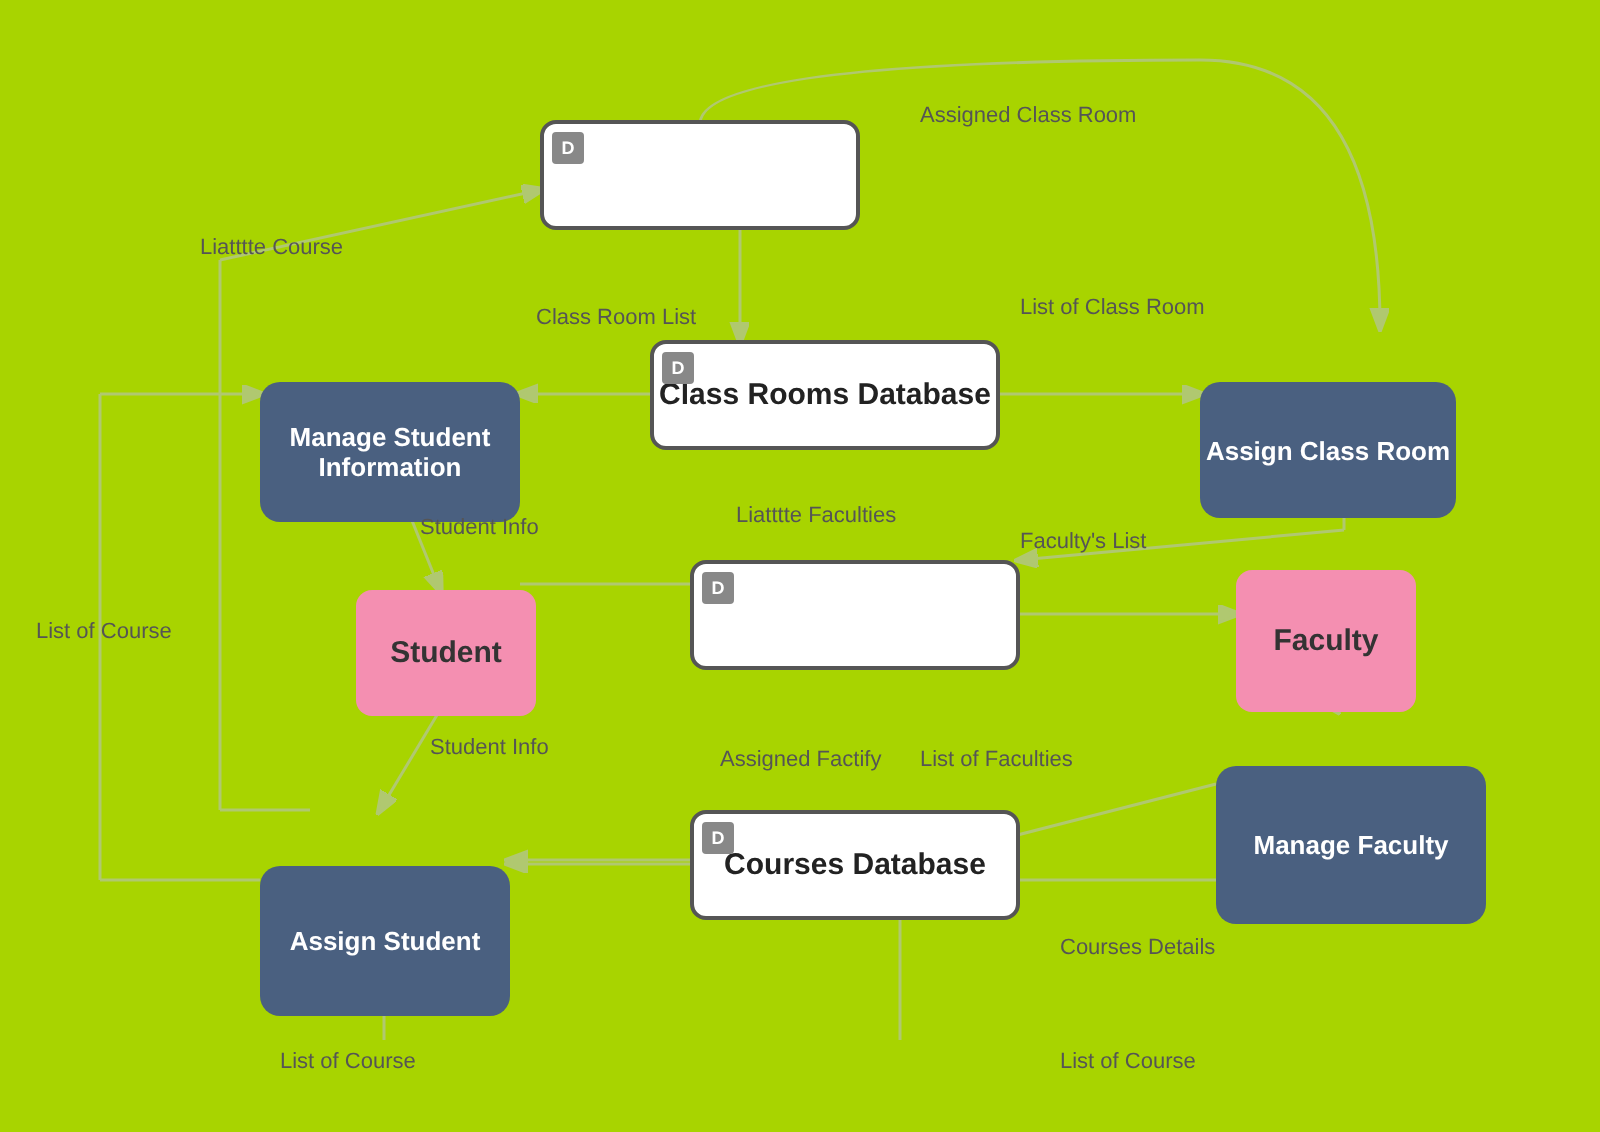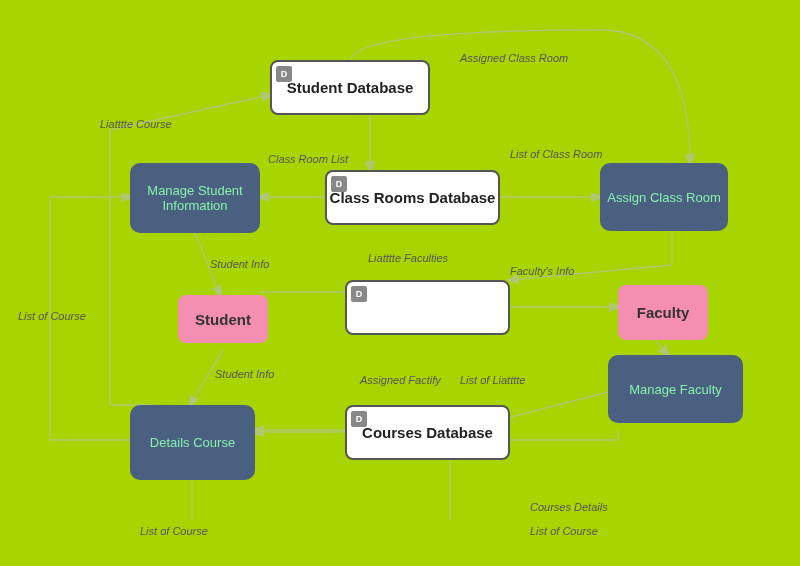--- a/index.html
+++ b/index.html
@@ -26,24 +26,25 @@
     .node-db {
       background: white;
       border: 2px solid #555;
       color: #222;
       font-size: 15px;
       font-weight: bold;
     }
 
     .node-process {
       background: #4a6080;
-      color: #86efac;
+      color: #ffffff;
       font-size: 13px;
-      font-weight: normal;
+      font-weight: bold;
       border-radius: 10px;
+      margin-top: 28px;
     }
 
     .node-entity {
       background: #f48fb1;
       color: #333;
       font-size: 15px;
       font-weight: bold;
       border-radius: 8px;
     }
 
@@ -61,21 +62,20 @@
       align-items: center;
       justify-content: center;
       font-weight: bold;
     }
 
     .label {
       position: absolute;
       font-size: 11px;
       color: #555;
       white-space: nowrap;
-      font-style: italic;
     }
 
     svg.arrows {
       position: absolute;
       top: 0;
       left: 0;
       width: 800px;
       height: 566px;
       pointer-events: none;
     }
@@ -138,21 +138,20 @@
 
   <defs>
     <marker id="arr" markerWidth="8" markerHeight="8" refX="6" refY="3" orient="auto">
       <polygon points="0 0, 8 3, 0 6"></polygon>
     </marker>
   </defs>
 </svg>
 
 <div class="node node-db" style="left:270px;top:60px;width:160px;height:55px;">
   <div class="db-symbol">D</div>
-  <span>Student Database</span>
 </div>
 
 <div class="node node-db" style="left:325px;top:170px;width:175px;height:55px;">
   <div class="db-symbol">D</div>
   <span>Class Rooms Database</span>
 </div>
 
 <div class="node node-db" style="left:345px;top:280px;width:165px;height:55px;">
   <div class="db-symbol">D</div>
 </div>
@@ -163,50 +162,50 @@
 </div>
 
 <div class="node node-process" style="left:130px;top:163px;width:130px;height:70px;">
   <span>Manage Student Information</span>
 </div>
 
 <div class="node node-process" style="left:600px;top:163px;width:128px;height:68px;">
   <span>Assign Class Room</span>
 </div>
 
-<div class="node node-process" style="left:608px;top:355px;width:135px;height:68px;align-items:center;">
+<div class="node node-process" style="left:608px;top:355px;width:135px;height:79px;align-items:center;">
   <span>Manage Faculty</span>
 </div>
 
 <div class="node node-process" style="left:130px;top:405px;width:125px;height:75px;">
-  <span>Details Course</span>
-</div>
-
-<div class="node node-entity" style="left:178px;top:295px;width:90px;height:48px;text-align:right;">
+  <span>Assign Student</span>
+</div>
+
+<div class="node node-entity" style="left:178px;top:295px;width:90px;height:63px;text-align:right;">
   <span>Student</span>
 </div>
 
-<div class="node node-entity" style="left:618px;top:285px;width:90px;height:55px;">
+<div class="node node-entity" style="left:618px;top:285px;width:90px;height:71px;">
   <span>Faculty</span>
 </div>
 
 <div class="label" style="left:460px;top:52px;">
   <span>Assigned Class Room</span>
 </div>
 <div class="label" style="left:268px;top:153px;">
   <span>Class Room List</span>
 </div>
 <div class="label" style="left:510px;top:148px;">
   <span>List of Class Room</span>
 </div>
 <div class="label" style="left:350px;top:252px;margin-left:18px;">
   <span>Liatttte Faculties</span>
 </div>
 <div class="label" style="left:510px;top:265px;">
-  <span>Faculty's Info</span>
+  <span>Faculty's List</span>
 </div>
 <div class="label" style="left:210px;top:258px;">
   <span>Student Info</span>
 </div>
 <div class="label" style="left:215px;top:368px;">
   <span>Student Info</span>
 </div>
 <div class="label" style="left:100px;top:118px;">
   <span>Liatttte Course</span>
 </div>
@@ -216,17 +215,17 @@
 <div class="label" style="left:140px;top:525px;">
   <span>List of Course</span>
 </div>
 <div class="label" style="left:530px;top:525px;">
   <span>List of Course</span>
 </div>
 <div class="label" style="left:360px;top:374px;text-align:right;">
   <span>Assigned Factify</span>
 </div>
 <div class="label" style="left:460px;top:374px;">
-  <span>List of Liatttte</span>
-</div>
-<div class="label" style="left:530px;top:468px;margin-top:33px;">
+  <span>List of Faculties</span>
+</div>
+<div class="label" style="left:530px;top:468px;">
   <span>Courses Details</span>
 </div>
 
 </body></html>

